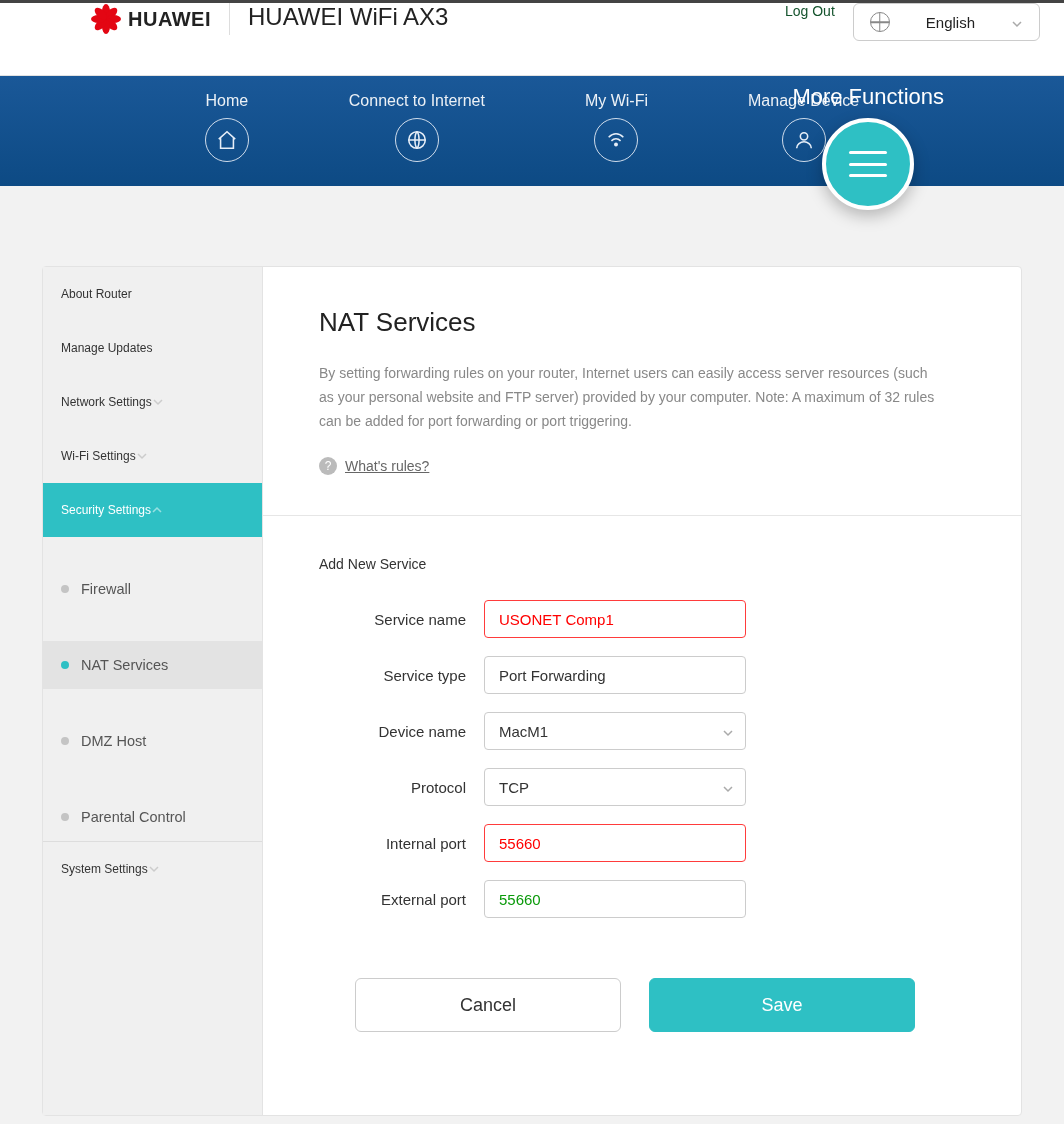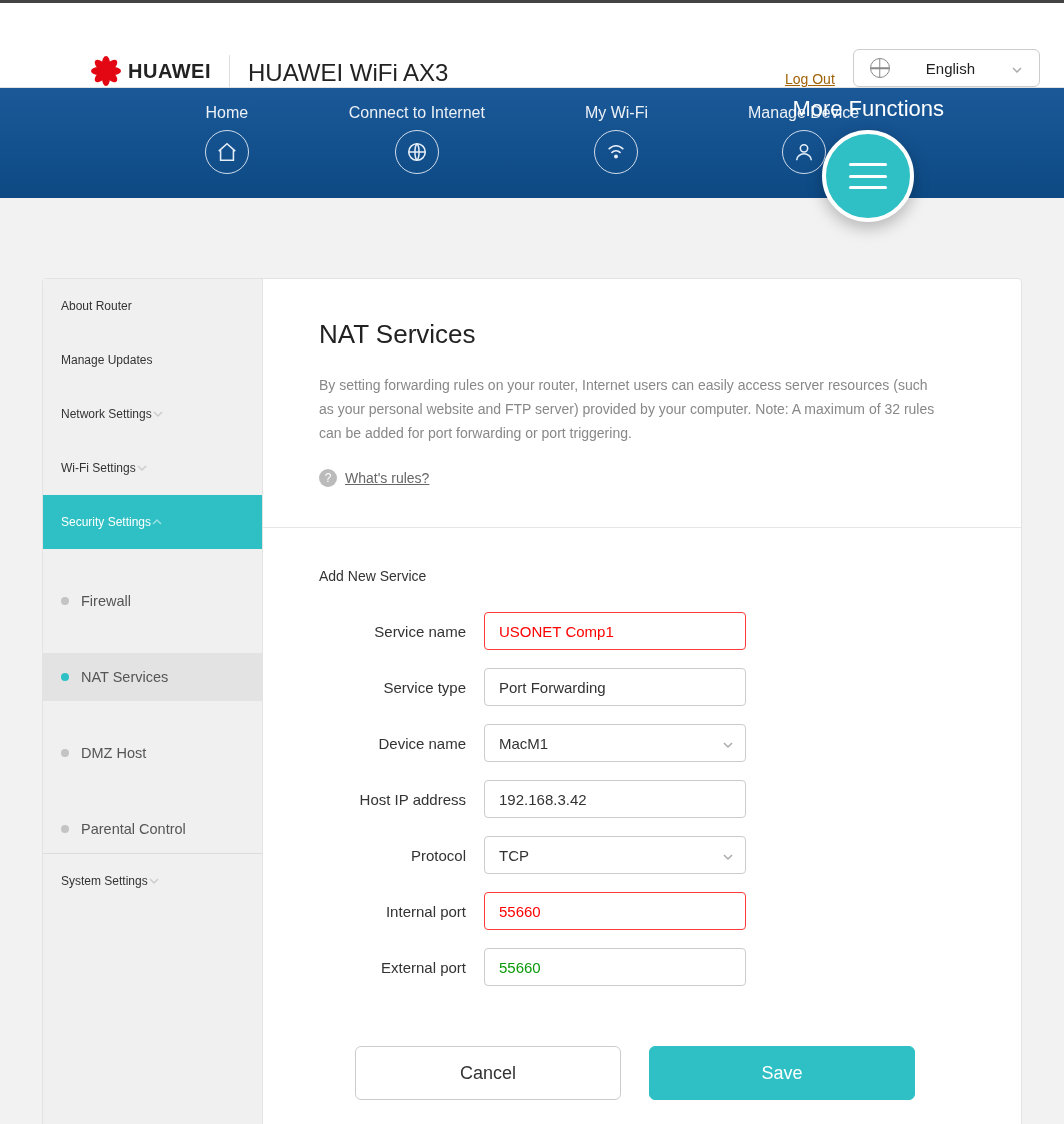--- a/index.html
+++ b/index.html
@@ -1,33 +1,33 @@
 <!DOCTYPE html>
 <html><head>
   <meta charset="utf-8">
   <style>
     * { margin: 0; padding: 0; box-sizing: border-box; }
     body { font-family: Arial, Helvetica, sans-serif; background: #f2f2f2; color: #333; }
 
     
-    .hdr { background: #fff; border-top: 3px solid #444; border-bottom: 1px solid #e2e2e2; height: 88px;
-           padding: 0 24px 0 90px; display: flex; align-items: flex-end; }
+    .hdr { background: #fff; border-top: 3px solid #444; border-bottom: 1px solid #e2e2e2; height: 76px;
+           padding: 0 24px 0 90px; display: flex; align-items: flex-start; }
     .logo { display:flex; align-items:center; gap:6px; }
     .logo-sun { width:32px; height:32px; position:relative; }
     .petal { position:absolute; left:50%; top:50%; width:8px; height:15px; border-radius:50% 50% 50% 50%;
              background:#e30613; transform-origin:50% 100%; }
     .p1{transform:translate(-50%,-100%) rotate(0deg);} .p2{transform:translate(-50%,-100%) rotate(45deg);}
     .p3{transform:translate(-50%,-100%) rotate(90deg);} .p4{transform:translate(-50%,-100%) rotate(135deg);}
     .p5{transform:translate(-50%,-100%) rotate(180deg);} .p6{transform:translate(-50%,-100%) rotate(225deg);}
     .p7{transform:translate(-50%,-100%) rotate(270deg);} .p8{transform:translate(-50%,-100%) rotate(315deg);}
     .logo-word { font-size:20px; font-weight:bold; letter-spacing:0.5px; color:#222; }
     .vdiv { width:1px; height:32px; background:#ddd; margin:0 18px; }
     .product { font-size:24px; color:#222; font-weight:400; }
     .hdr-sp { flex:1; }
-    .logout { font-size:14px; color:#a16207; margin-right:18px; cursor:pointer;text-decoration:underline; }
+    .logout { font-size:14px; color:#14532d; margin-right:18px; cursor:pointer; }
     .lang { border:1px solid #ccc; border-radius:6px; padding:8px 16px; display:flex; align-items:center;
             gap:36px; cursor:pointer; min-width:180px; }
     .globe { width:20px; height:20px; border:1.5px solid #888; border-radius:50%; position:relative; }
     .globe::before { content:''; position:absolute; left:50%; top:0; bottom:0; width:1.5px; background:#888; transform:translateX(-50%);}
     .globe::after  { content:''; position:absolute; top:50%; left:0; right:0; height:1.5px; background:#888; transform:translateY(-50%);}
     .lang-txt { font-size:15px; color:#222; flex:1; text-align:center;}
     .chev { width:12px; height:12px; }
     .chev svg { width:100%; height:100%; }
 
     
@@ -261,24 +261,20 @@
     <div class="frow">
       <div class="flabel">Device name</div>
       <div class="fctrl sel">
         <input class="inp" readonly="" value="MacM1" style="">
         <span class="chev"><svg>
               <use href="#chev-down"></use>
             </svg></span>
       </div>
     </div>
     <div class="frow">
-      <div class="flabel">Host IP address</div>
-      <div class="fctrl"><input class="inp" value="192.168.3.42" style=""></div>
-    </div>
-    <div class="frow">
       <div class="flabel">Protocol</div>
       <div class="fctrl sel">
         <input class="inp" readonly="" value="TCP" style="">
         <span class="chev"><svg>
               <use href="#chev-down"></use>
             </svg></span>
       </div>
     </div>
     <div class="frow">
       <div class="flabel">Internal port</div>

